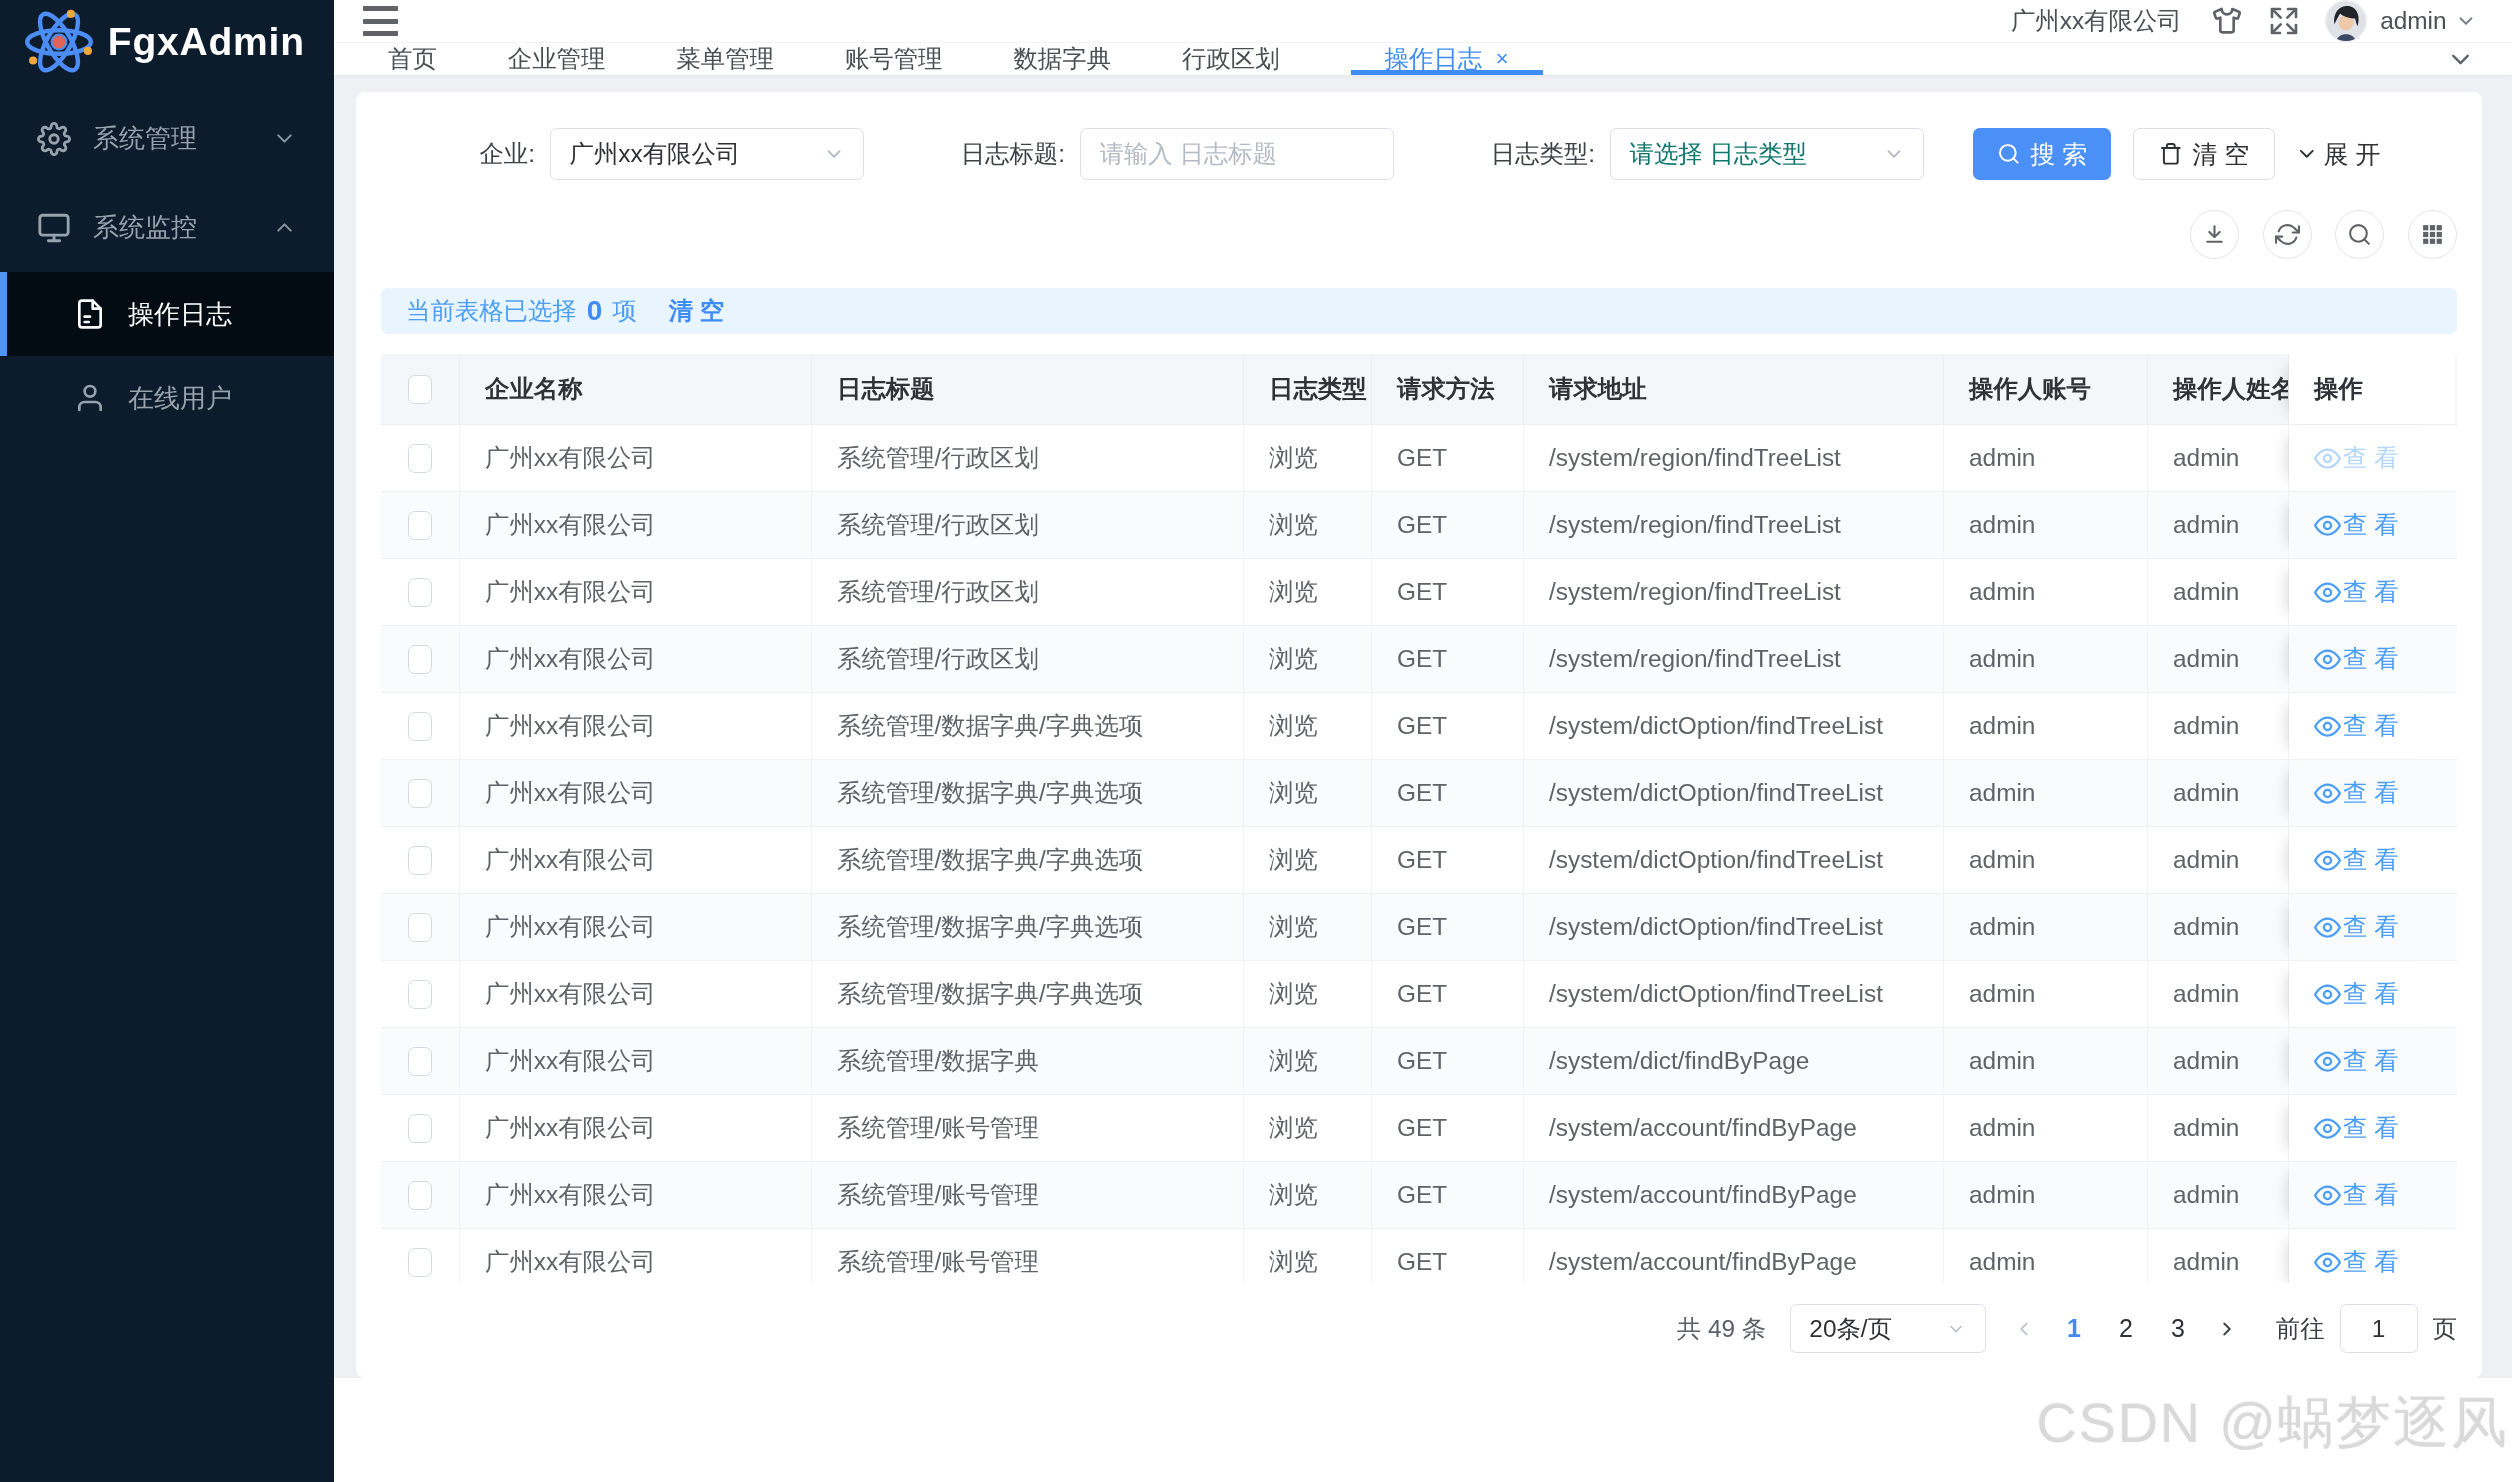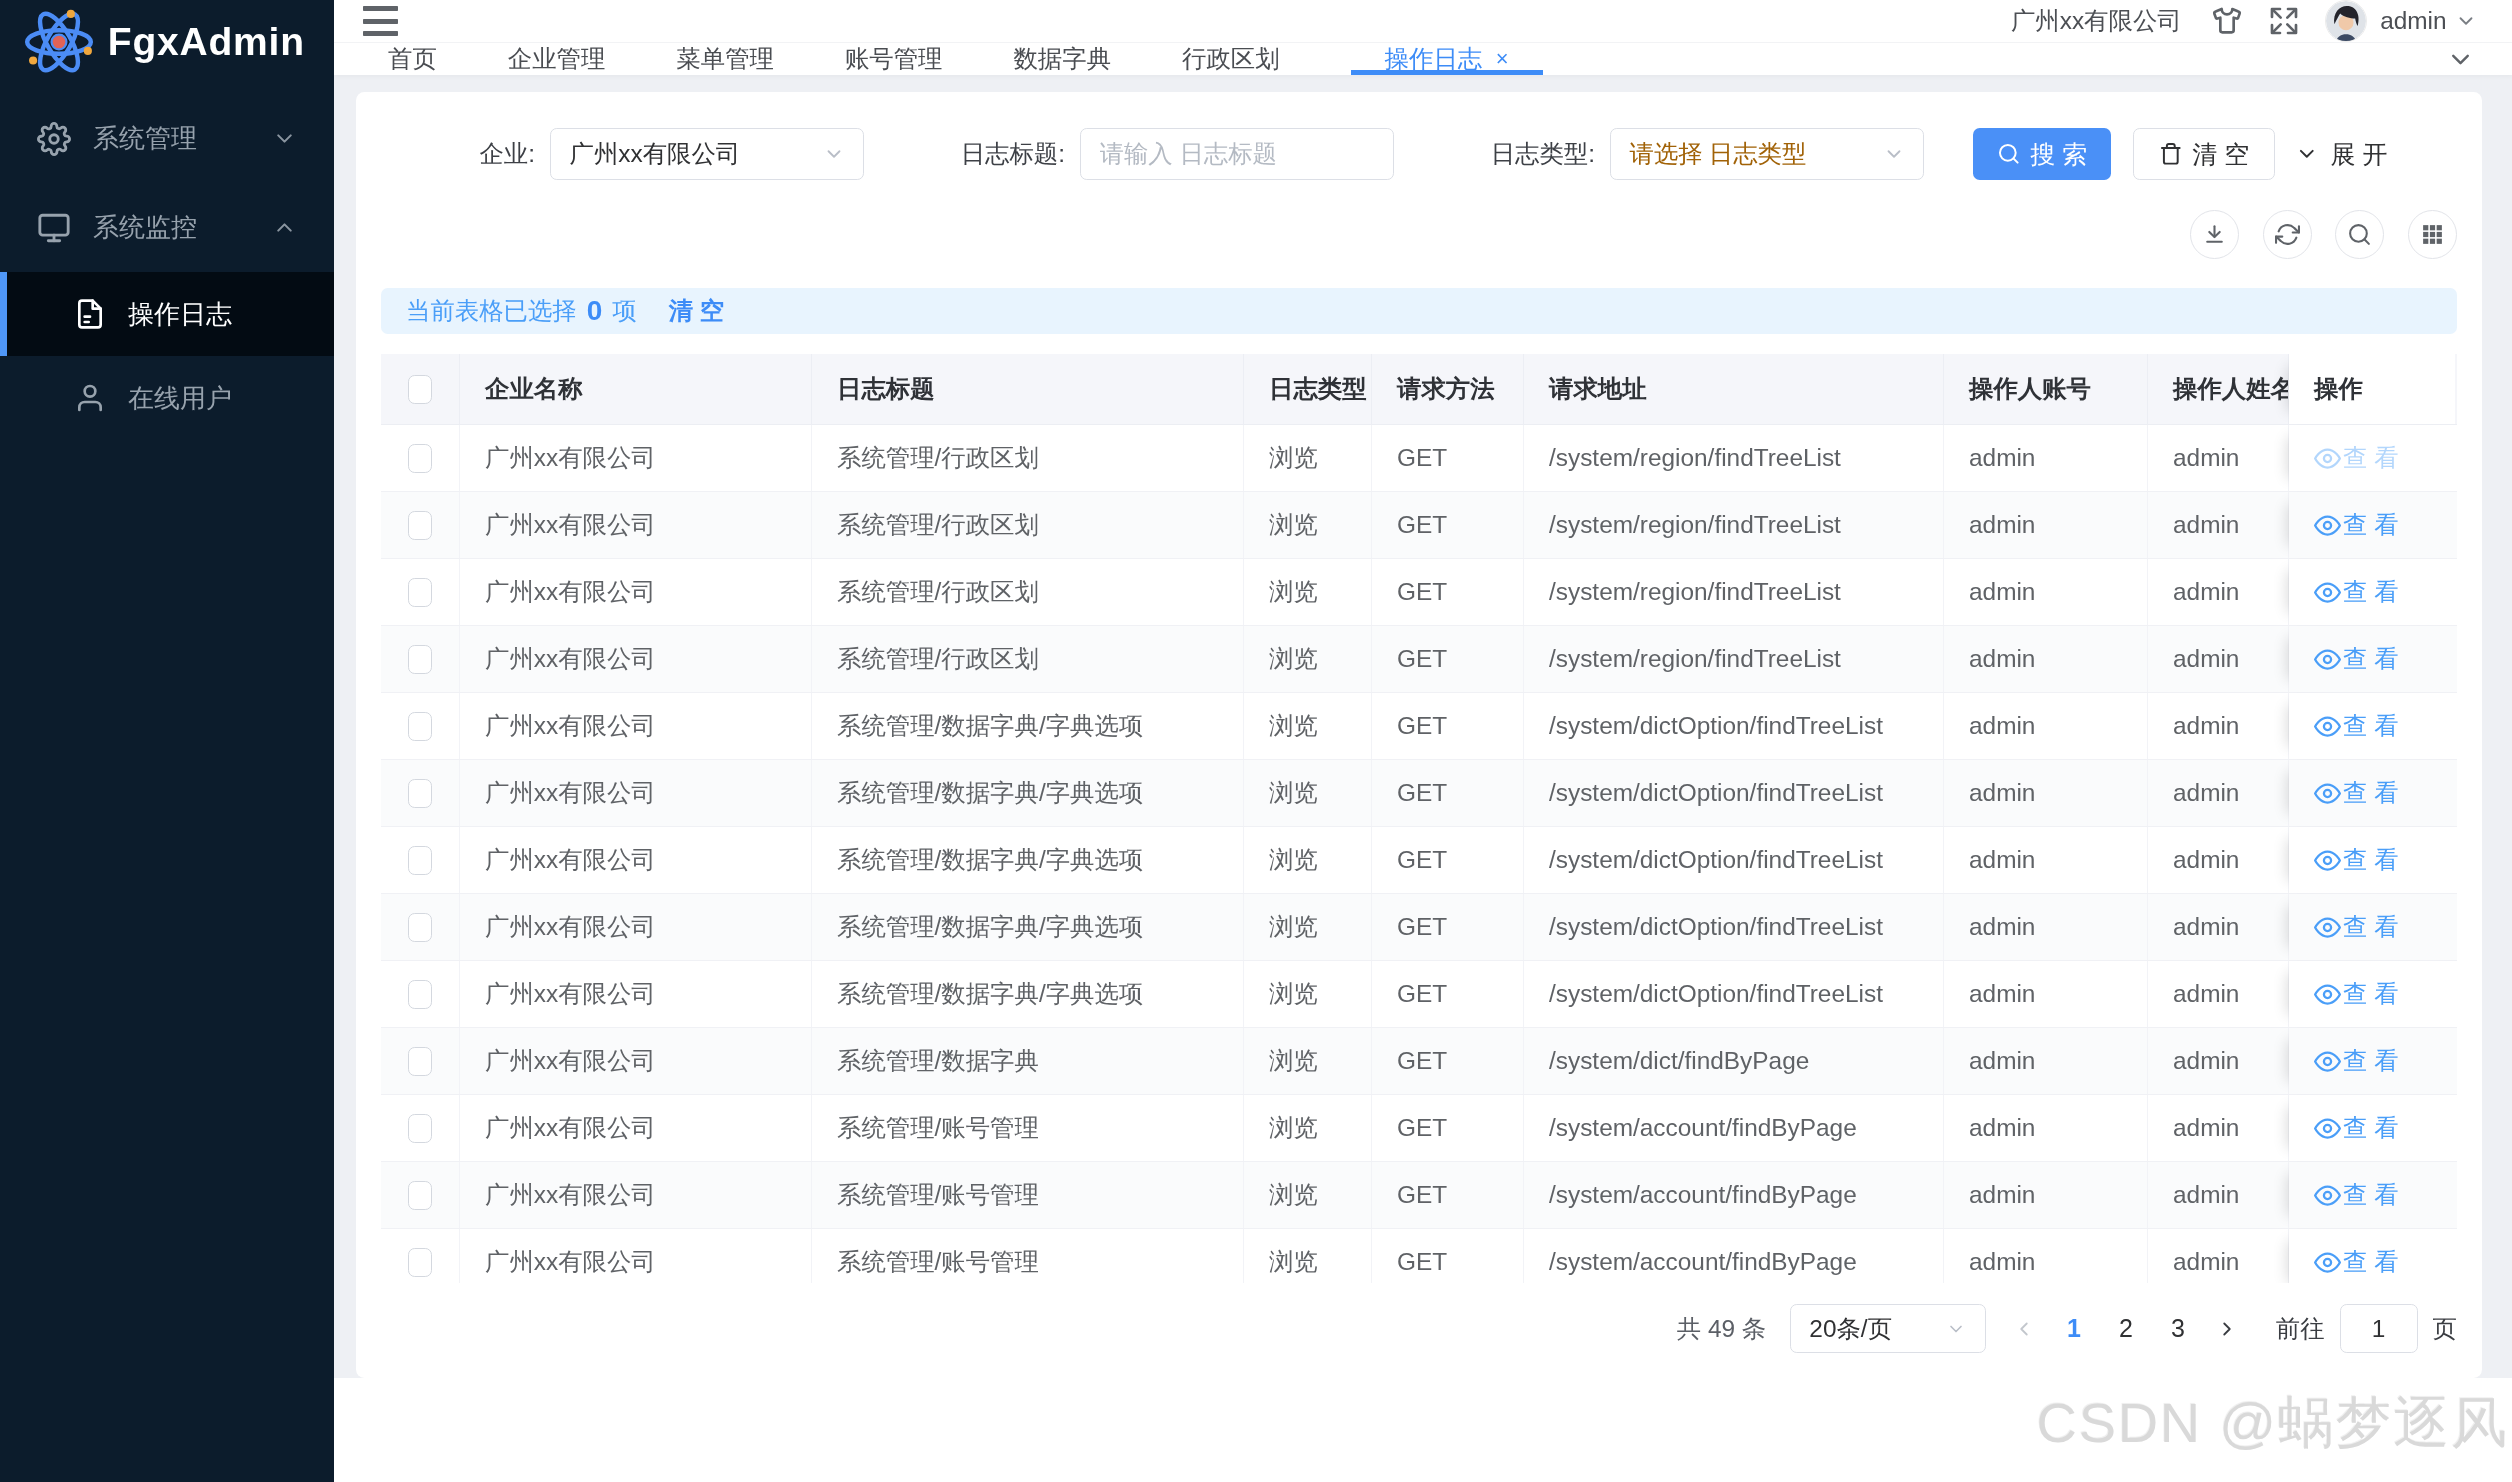--- a/index.html
+++ b/index.html
@@ -53,29 +53,29 @@
   .card { background:#fff; border-radius:8.4px; height:1286px; padding:0 25px; position:relative; }
 
   
   .filter-row { display:flex; align-items:center; padding-top:36px; }
   .fgroup { display:flex; align-items:center; }
   .fgroup + .fgroup { margin-left:47px; }
   .flabel { width:169px; text-align:right; padding-right:15px; font-size:24.4px; color:#3d4046; white-space:nowrap; }
   .fcontrol { width:314px; height:52px; border:1.7px solid #dcdfe6; border-radius:6.7px; display:flex; align-items:center;
               padding:0 18.5px; font-size:24.4px; color:#303133; background:#fff; }
   .fcontrol .chev { margin-left:auto; width:22px; height:22px; color:#b9bec7; }
-  .ph { color:#a16207;font-family:Liberation Serif, serif; }
+  .ph { color:#0f766e; }
   input.finput { width:314px; height:52px; border:1.7px solid #dcdfe6; border-radius:6.7px; padding:0 18.5px; font-size:24.4px;
                  color:#303133; font-family:inherit; outline:none; }
   input.finput::placeholder { color:#b4bac3; }
   .btn { height:52px; border-radius:6.7px; display:flex; align-items:center; justify-content:center; gap:10px; font-size:25px; cursor:pointer; }
   .btn svg { width:23.6px; height:23.6px; }
   .btn-search { margin-left:49px; width:138px; background:#4a90f7; color:#fff; border:none; }
   .btn-clear { margin-left:22px; width:142px; background:#fff; color:#303133; border:1.7px solid #dcdfe6; }
-  .expand-link { margin-left:20px; display:flex; align-items:center; gap:12px; font-size:25px; color:#303133; cursor:pointer; }
+  .expand-link { margin-left:20px; display:flex; align-items:center; gap:5px; font-size:25px; color:#303133; cursor:pointer; }
   .expand-link svg { width:23.6px; height:23.6px; color:#303133; }
 
   
   .tools-row { display:flex; justify-content:flex-end; gap:23.6px; margin-top:30px; }
   .tool-btn { width:49px; height:49px; border:1.7px solid #e2e4e9; border-radius:50%; display:flex; align-items:center;
               justify-content:center; color:#5f6368; background:#fff; cursor:pointer; }
   .tool-btn svg { width:25px; height:25px; }
 
   
   .alert { margin-top:29px; height:46px; background:#e8f4fe; border-radius:6.7px; display:flex; align-items:center;

